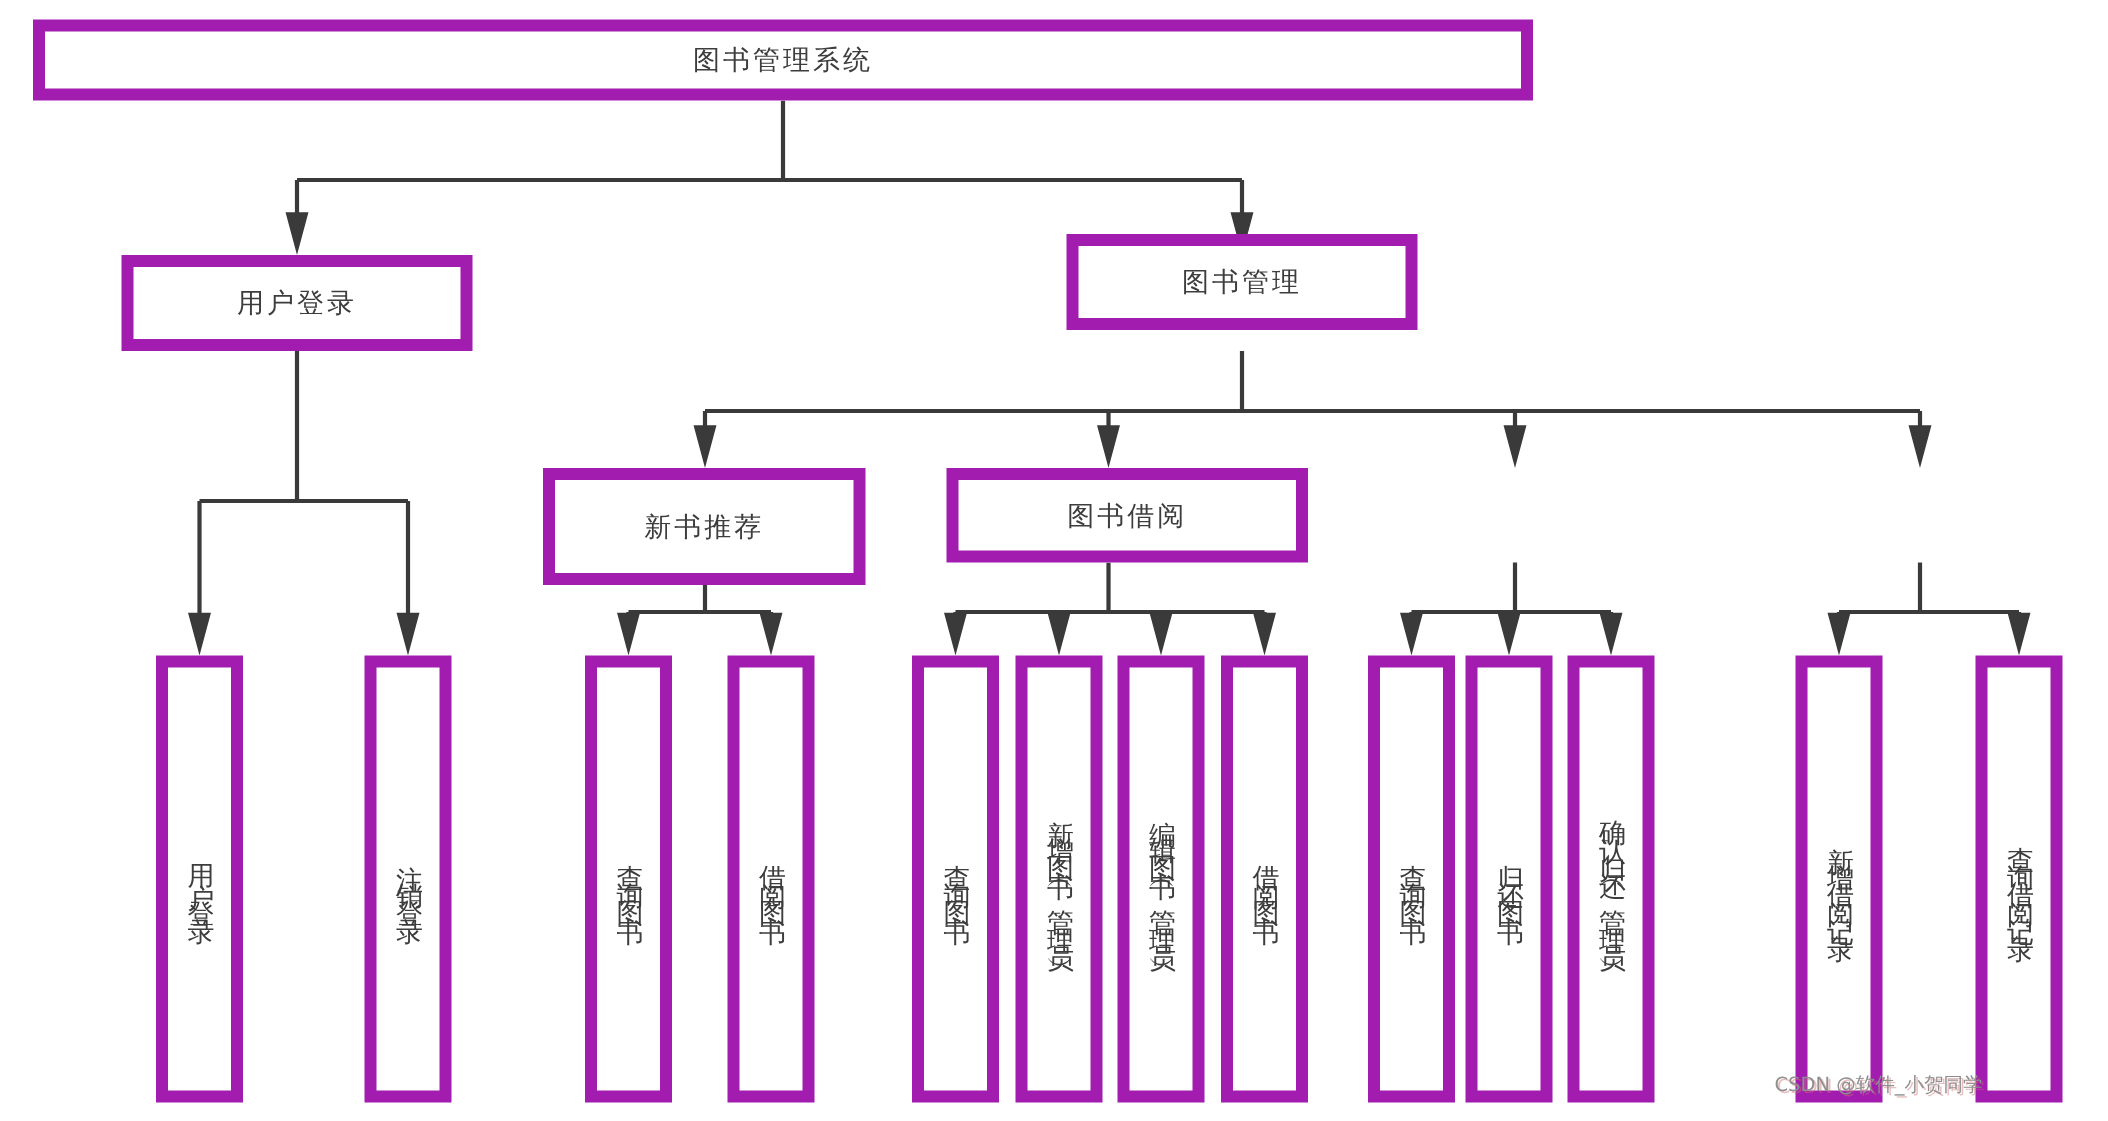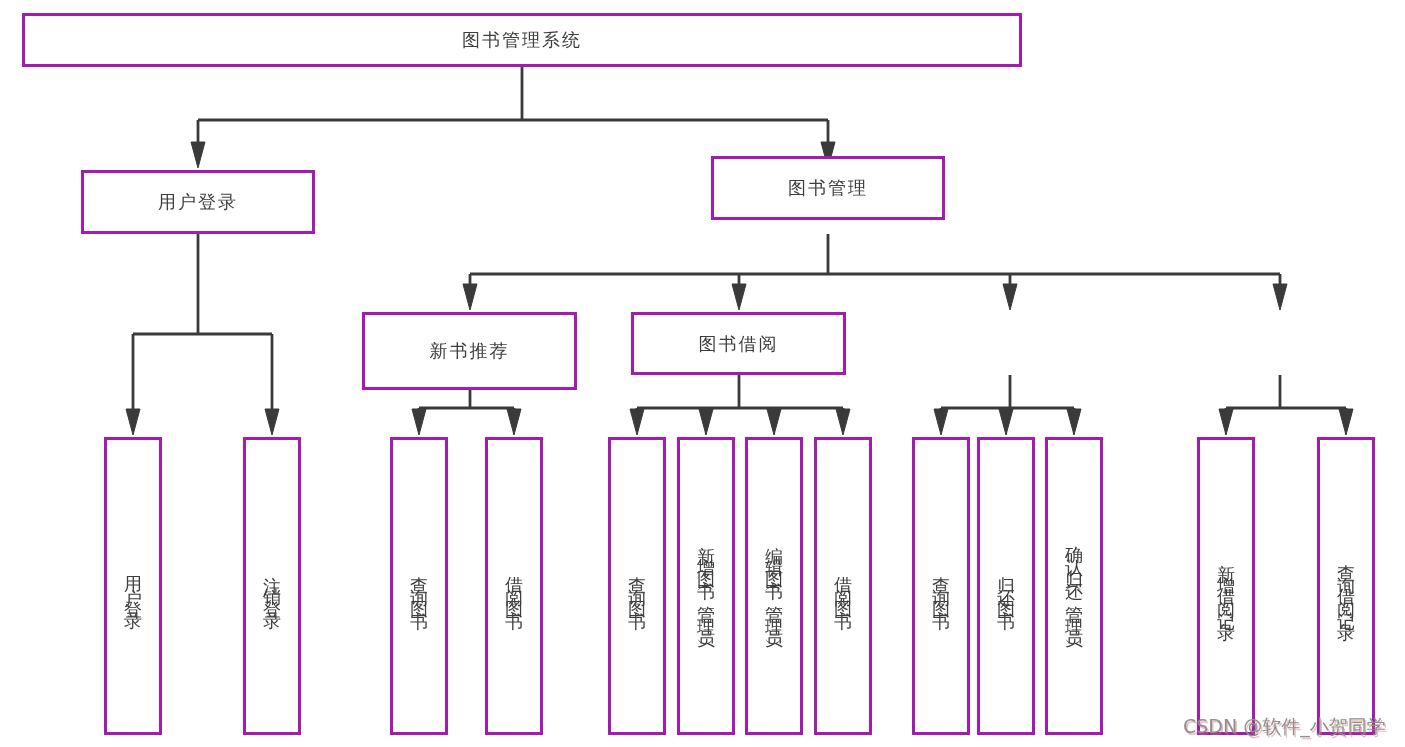--- a/index.html
+++ b/index.html
@@ -4,30 +4,30 @@
 <style>
   html,body{margin:0;padding:0;background:#ffffff;}
   .stage{
     position:relative;width:1405px;height:747px;background:#ffffff;
     font-family:"DejaVu Sans","Liberation Sans",sans-serif;overflow:hidden;
   }
   .wires{position:absolute;left:0;top:0;pointer-events:none;}
   .wires line{stroke:#3a3a3a;stroke-width:2.8;}
   .wires polygon{fill:#3a3a3a;stroke:#3a3a3a;stroke-width:1;}
   .box{
-    position:absolute;box-sizing:border-box;border:3px solid #a21caf;background:#ffffff;
+    position:absolute;box-sizing:border-box;border:8px solid #a21caf;background:#ffffff;
     display:flex;align-items:center;justify-content:center;color:#3d3d3d;
   }
   .box.h span{font-size:18px;letter-spacing:2px;white-space:nowrap;}
   .box.v span{
     writing-mode:vertical-rl;text-orientation:mixed;
     font-size:18px;letter-spacing:12px;line-height:1;
   }
   .watermark{
-    position:absolute;left:1183px;top:714px;font-size:19px;color:#8f8f8f;
+    position:absolute;left:1183px;top:714px;font-size:13px;color:#8f8f8f;
     text-shadow:1.5px 1.5px 0 rgba(205,110,110,0.45);white-space:nowrap;z-index:5;
   }
 </style>
 </head>
 <body>
 
 <div class="stage">
 
   <svg class="wires" width="1405" height="747" viewBox="0 0 1405 747">
 
@@ -112,21 +112,21 @@
   <div class="box h" style="left:81px;top:170px;width:234px;height:64px">
     <span>用户登录</span>
   </div>
   <div class="box h" style="left:711px;top:156px;width:234px;height:64px">
     <span>图书管理</span>
   </div>
 
   <div class="box h" style="left:362px;top:312px;width:215px;height:78px">
     <span>新书推荐</span>
   </div>
-  <div class="box h" style="left:631px;top:312px;width:215px;height:63px">
+  <div class="box h" style="left:631px;top:312px;width:241px;height:63px">
     <span>图书借阅</span>
   </div>
 
   <div class="box v" style="left:104px;top:437px;width:58px;height:298px">
     <span>用户登录</span>
   </div>
   <div class="box v" style="left:243px;top:437px;width:58px;height:298px">
     <span>注销登录</span>
   </div>
 

